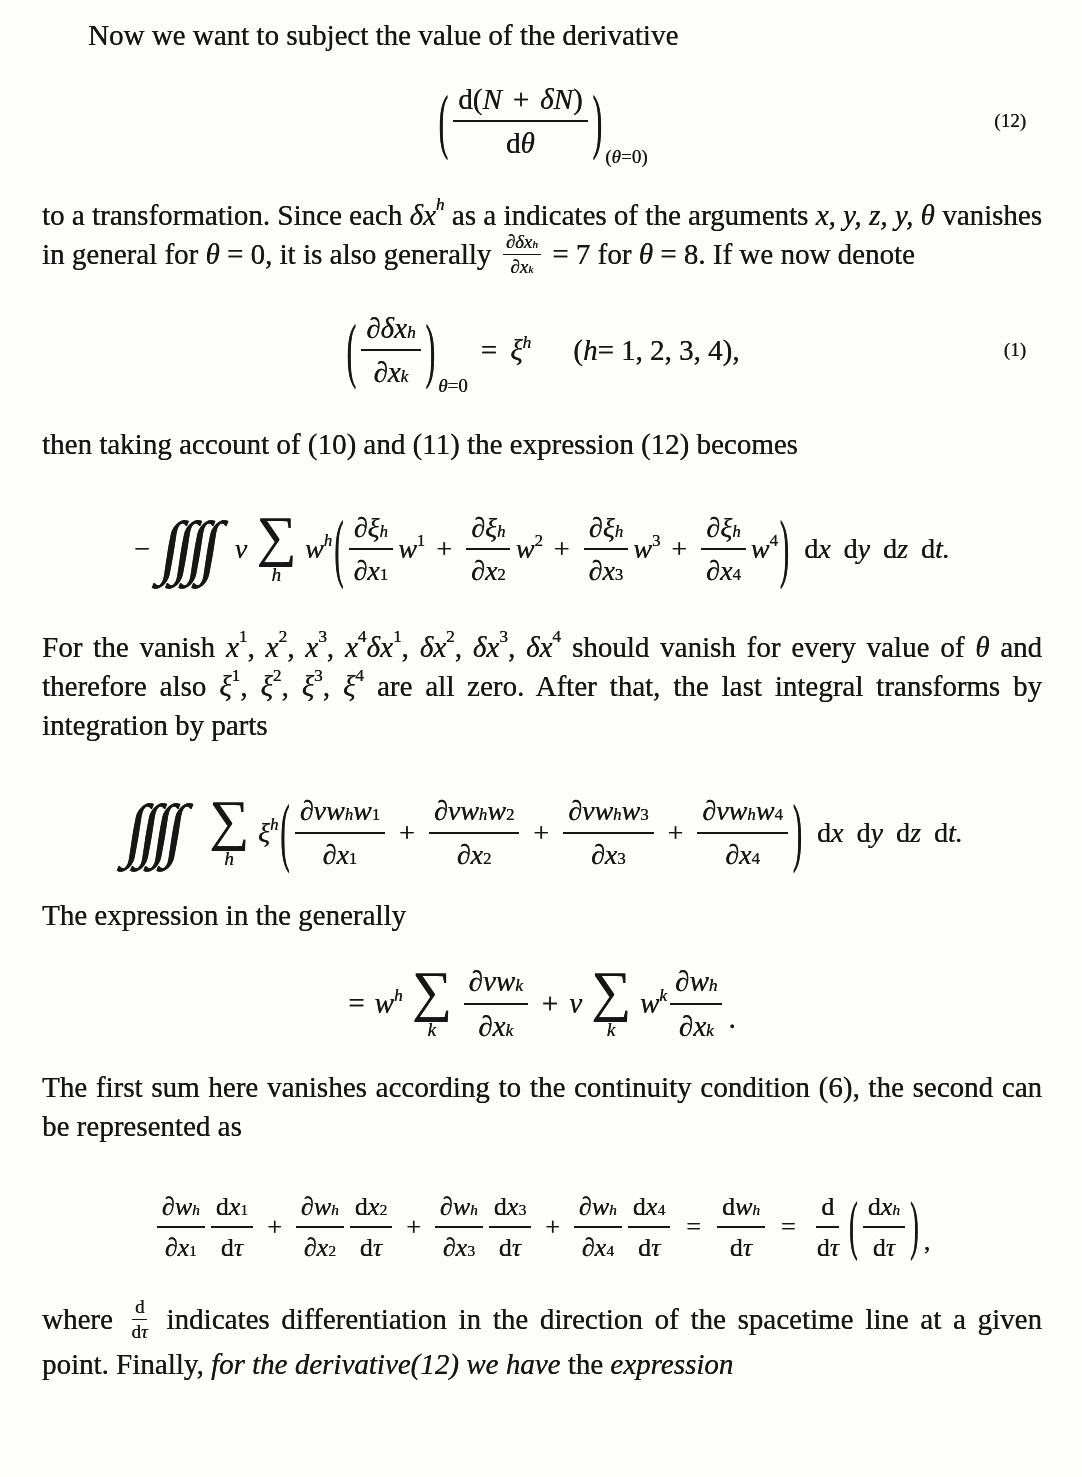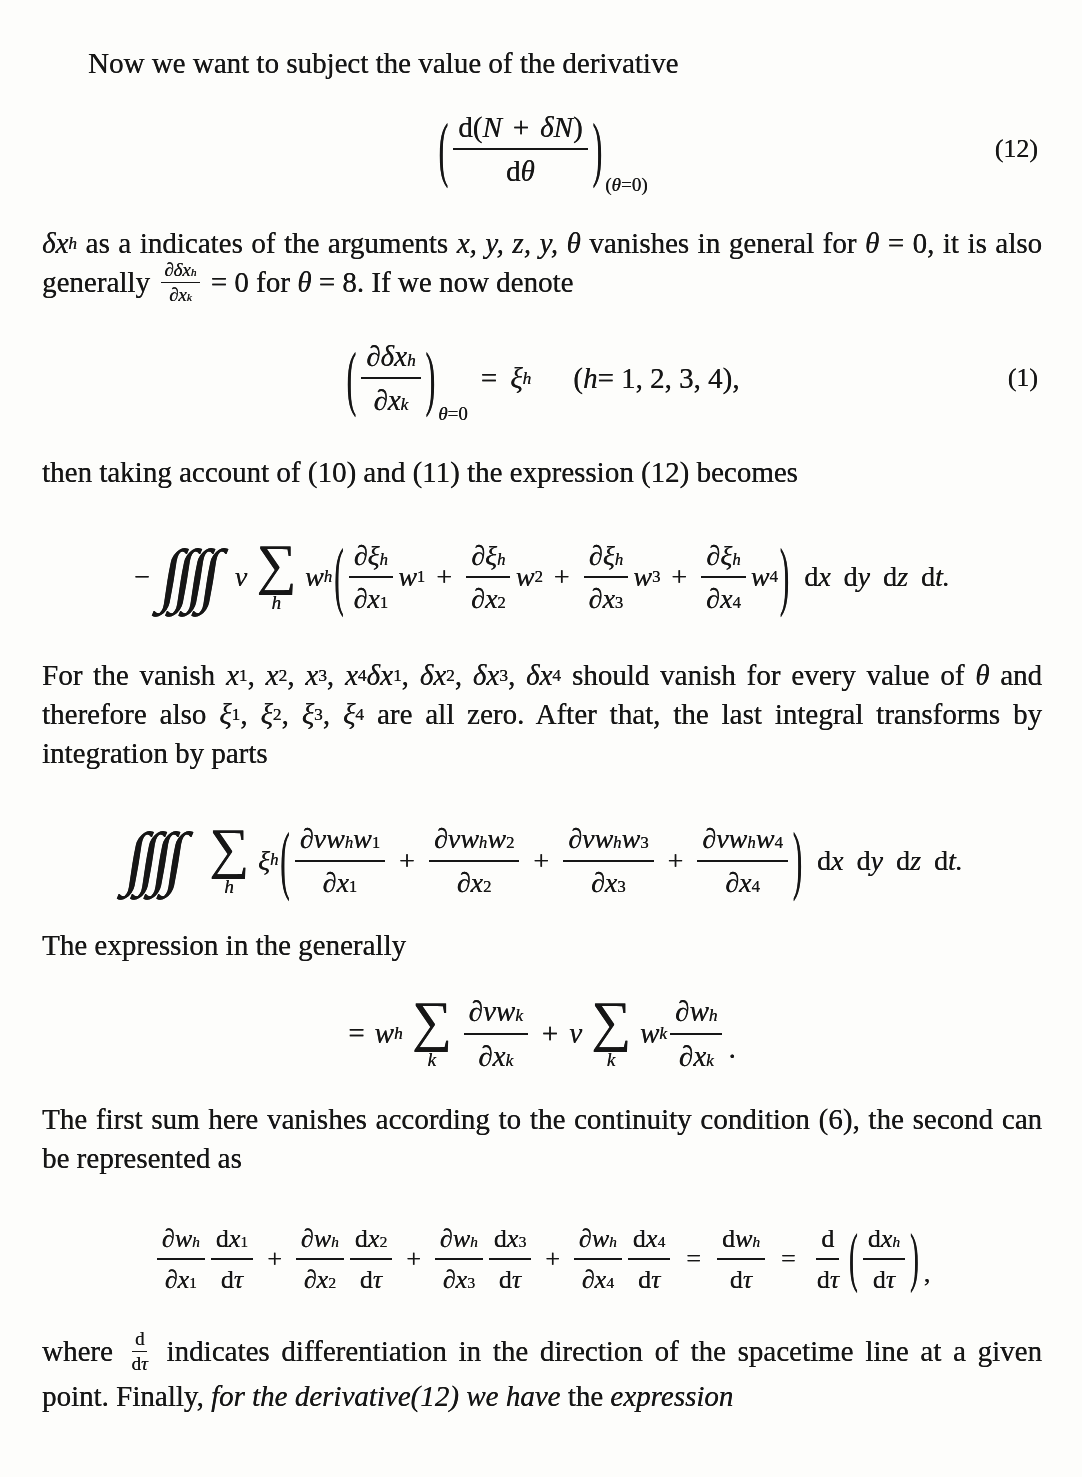--- a/index.html
+++ b/index.html
@@ -6,31 +6,31 @@
   html,body { width:1082px; height:1477px; }
   body{
     background:#fdfdfb;
     color:#161616;
     font-family:"Liberation Serif","DejaVu Serif",serif;
     font-size:29px;
     padding:16px 40px 0 42px;
     overflow:hidden;
     text-shadow:0.25px 0 0 currentColor;
   }
-  .para{ text-align:justify; line-height:39px;margin-top:28px; }
+  .para{ text-align:justify; line-height:39px; }
   .indent{ text-indent:46px; }
   .mi{ font-style:italic; }
   .mr{ font-style:normal; }
   .it{ font-style:italic; }
   .ss{ font-size:0.60em; font-style:italic; vertical-align:-0.30em; line-height:1; }
   .sn{ font-size:0.60em; font-style:normal; vertical-align:-0.30em; line-height:1; }
-  .base{ display:inline-flex; align-items:center; white-space:nowrap; }
+  .base{ display:inline-flex; align-items:flex-start; white-space:nowrap; }
   
   .eqrow{ display:flex; align-items:center; justify-content:center; position:relative; white-space:nowrap; }
-  .eqtag{ position:absolute; right:4px; font-size:26px; font-style:normal; }
+  .eqtag{ position:absolute; right:16px; font-size:19px; font-style:normal; }
   .dfrac{ display:inline-flex; flex-direction:column; align-items:center; margin:0 3px; line-height:1.12; }
   .dfrac .fn{ display:inline-flex; align-items:baseline; padding:0 5px 5px; border-bottom:2px solid currentColor; }
   .dfrac .fd{ display:inline-flex; align-items:baseline; padding:5px 5px 0; }
   
   .tfrac{ display:inline-flex; flex-direction:column; align-items:center; vertical-align:middle; font-size:19px; line-height:1.05; margin:0 4px; transform:translateY(-3px); text-align:center; }
   .tfrac .fn{ display:inline-flex; align-items:baseline; padding:0 3px 2px; border-bottom:1.5px solid currentColor; }
   .tfrac .fd{ display:inline-flex; align-items:baseline; padding:2px 3px 0; }
   .sum{ display:inline-flex; flex-direction:column; align-items:center; margin:0 9px; }
   .sum .sg{ font-size:56px; line-height:0.82; font-style:normal; }
   .sum .su{ font-size:19px; font-style:italic; margin-top:5px; line-height:1; }
@@ -74,33 +74,33 @@
   </span>
   <span class="bp" style="--sy:2.45">)</span>
   <span class="psub">
       <span class="mr">(</span>
       <span class="mi">θ</span>
       <span class="mr">=0)</span>
     </span>
   <span class="eqtag">(12)</span>
 </div>
 
-<p class="para"><span class="base">
+<p class="para"><span class="mr">to a transformation. Since each </span><span class="base">
       <span class="mi">δx</span>
       <span class="ss">h</span>
     </span><span class="mr"> as a indicates of the arguments </span><span class="mi">x, y, z, y, θ</span><span class="mr"> vanishes in general for </span><span class="mi">θ</span><span class="mr"> = 0, it is also generally </span><span class="tfrac">
       <span class="fn">
         <span class="mi">∂δx</span>
         <span class="ss">h</span>
       </span>
       <span class="fd">
         <span class="mi">∂x</span>
         <span class="ss">k</span>
       </span>
-    </span><span class="mr"> = 0 for </span><span class="mi">θ</span><span class="mr"> = 8. If we now denote</span></p>
+    </span><span class="mr"> = 7 for </span><span class="mi">θ</span><span class="mr"> = 8. If we now denote</span></p>
 
 <div class="eqrow" id="eq13">
   <span class="bp" style="--sy:2.5">(</span>
   <span class="dfrac">
     <span class="fn">
         <span class="mi">∂δx</span>
         <span class="ss">h</span>
       </span>
     <span class="fd">
         <span class="mi">∂x</span>

